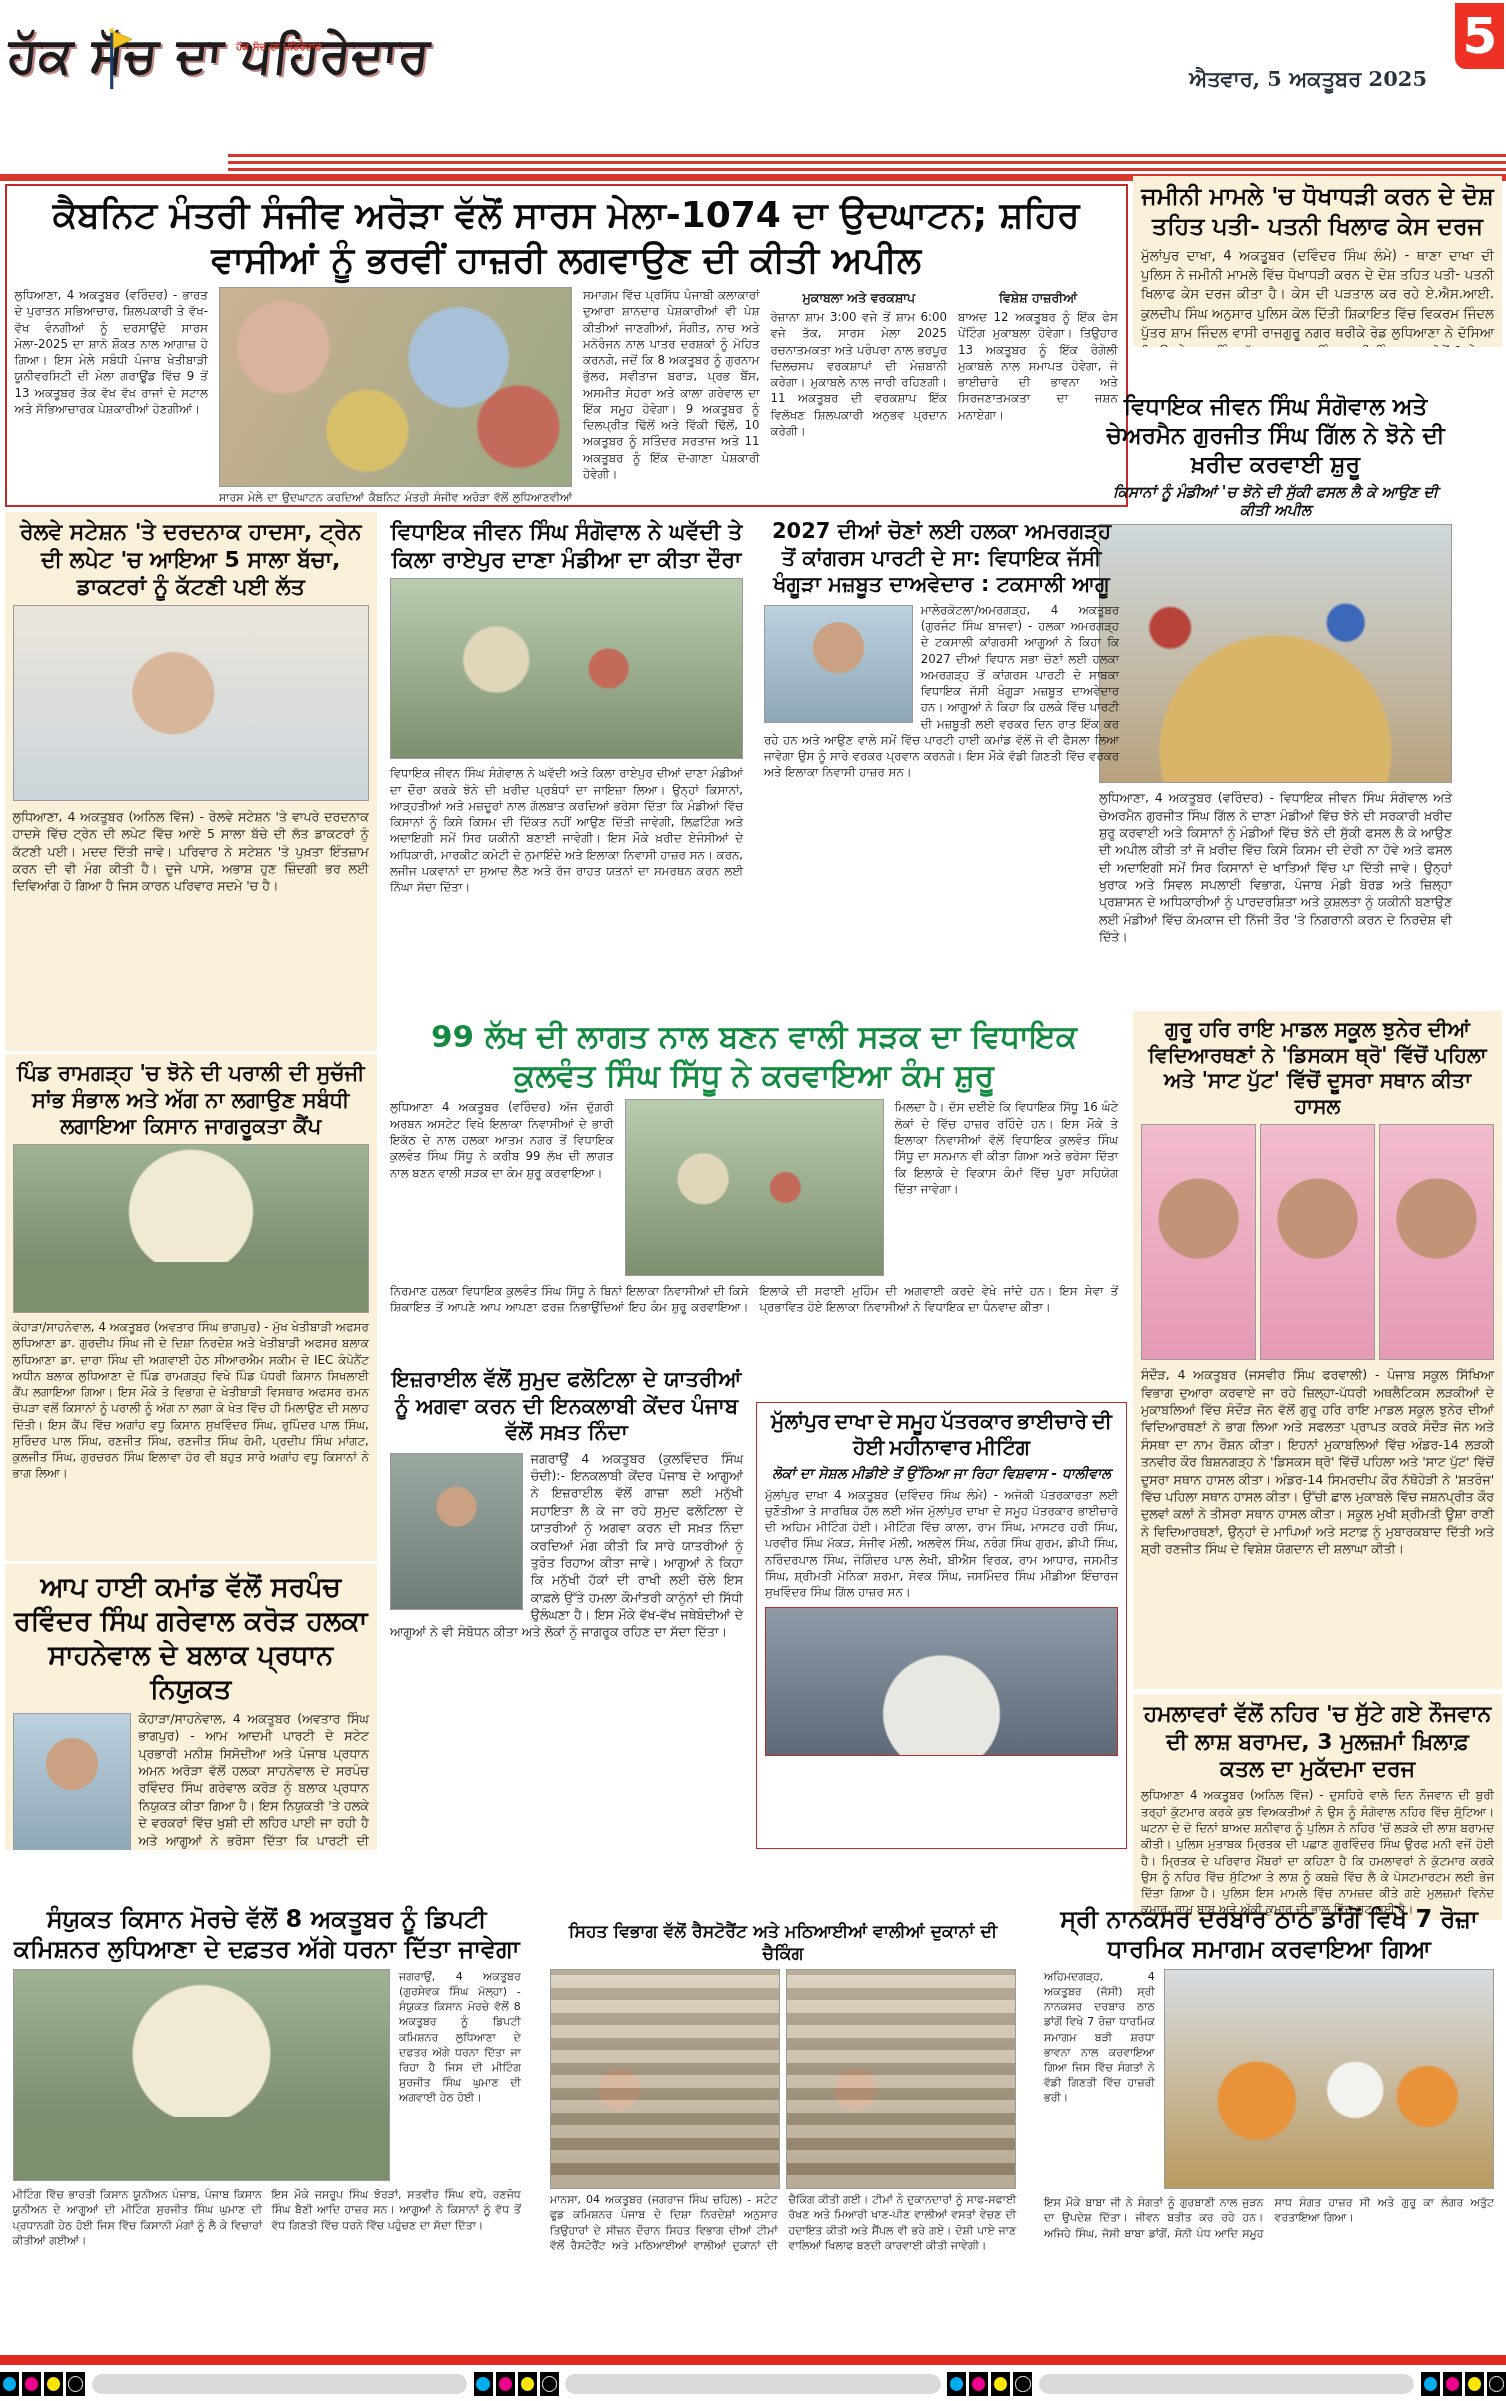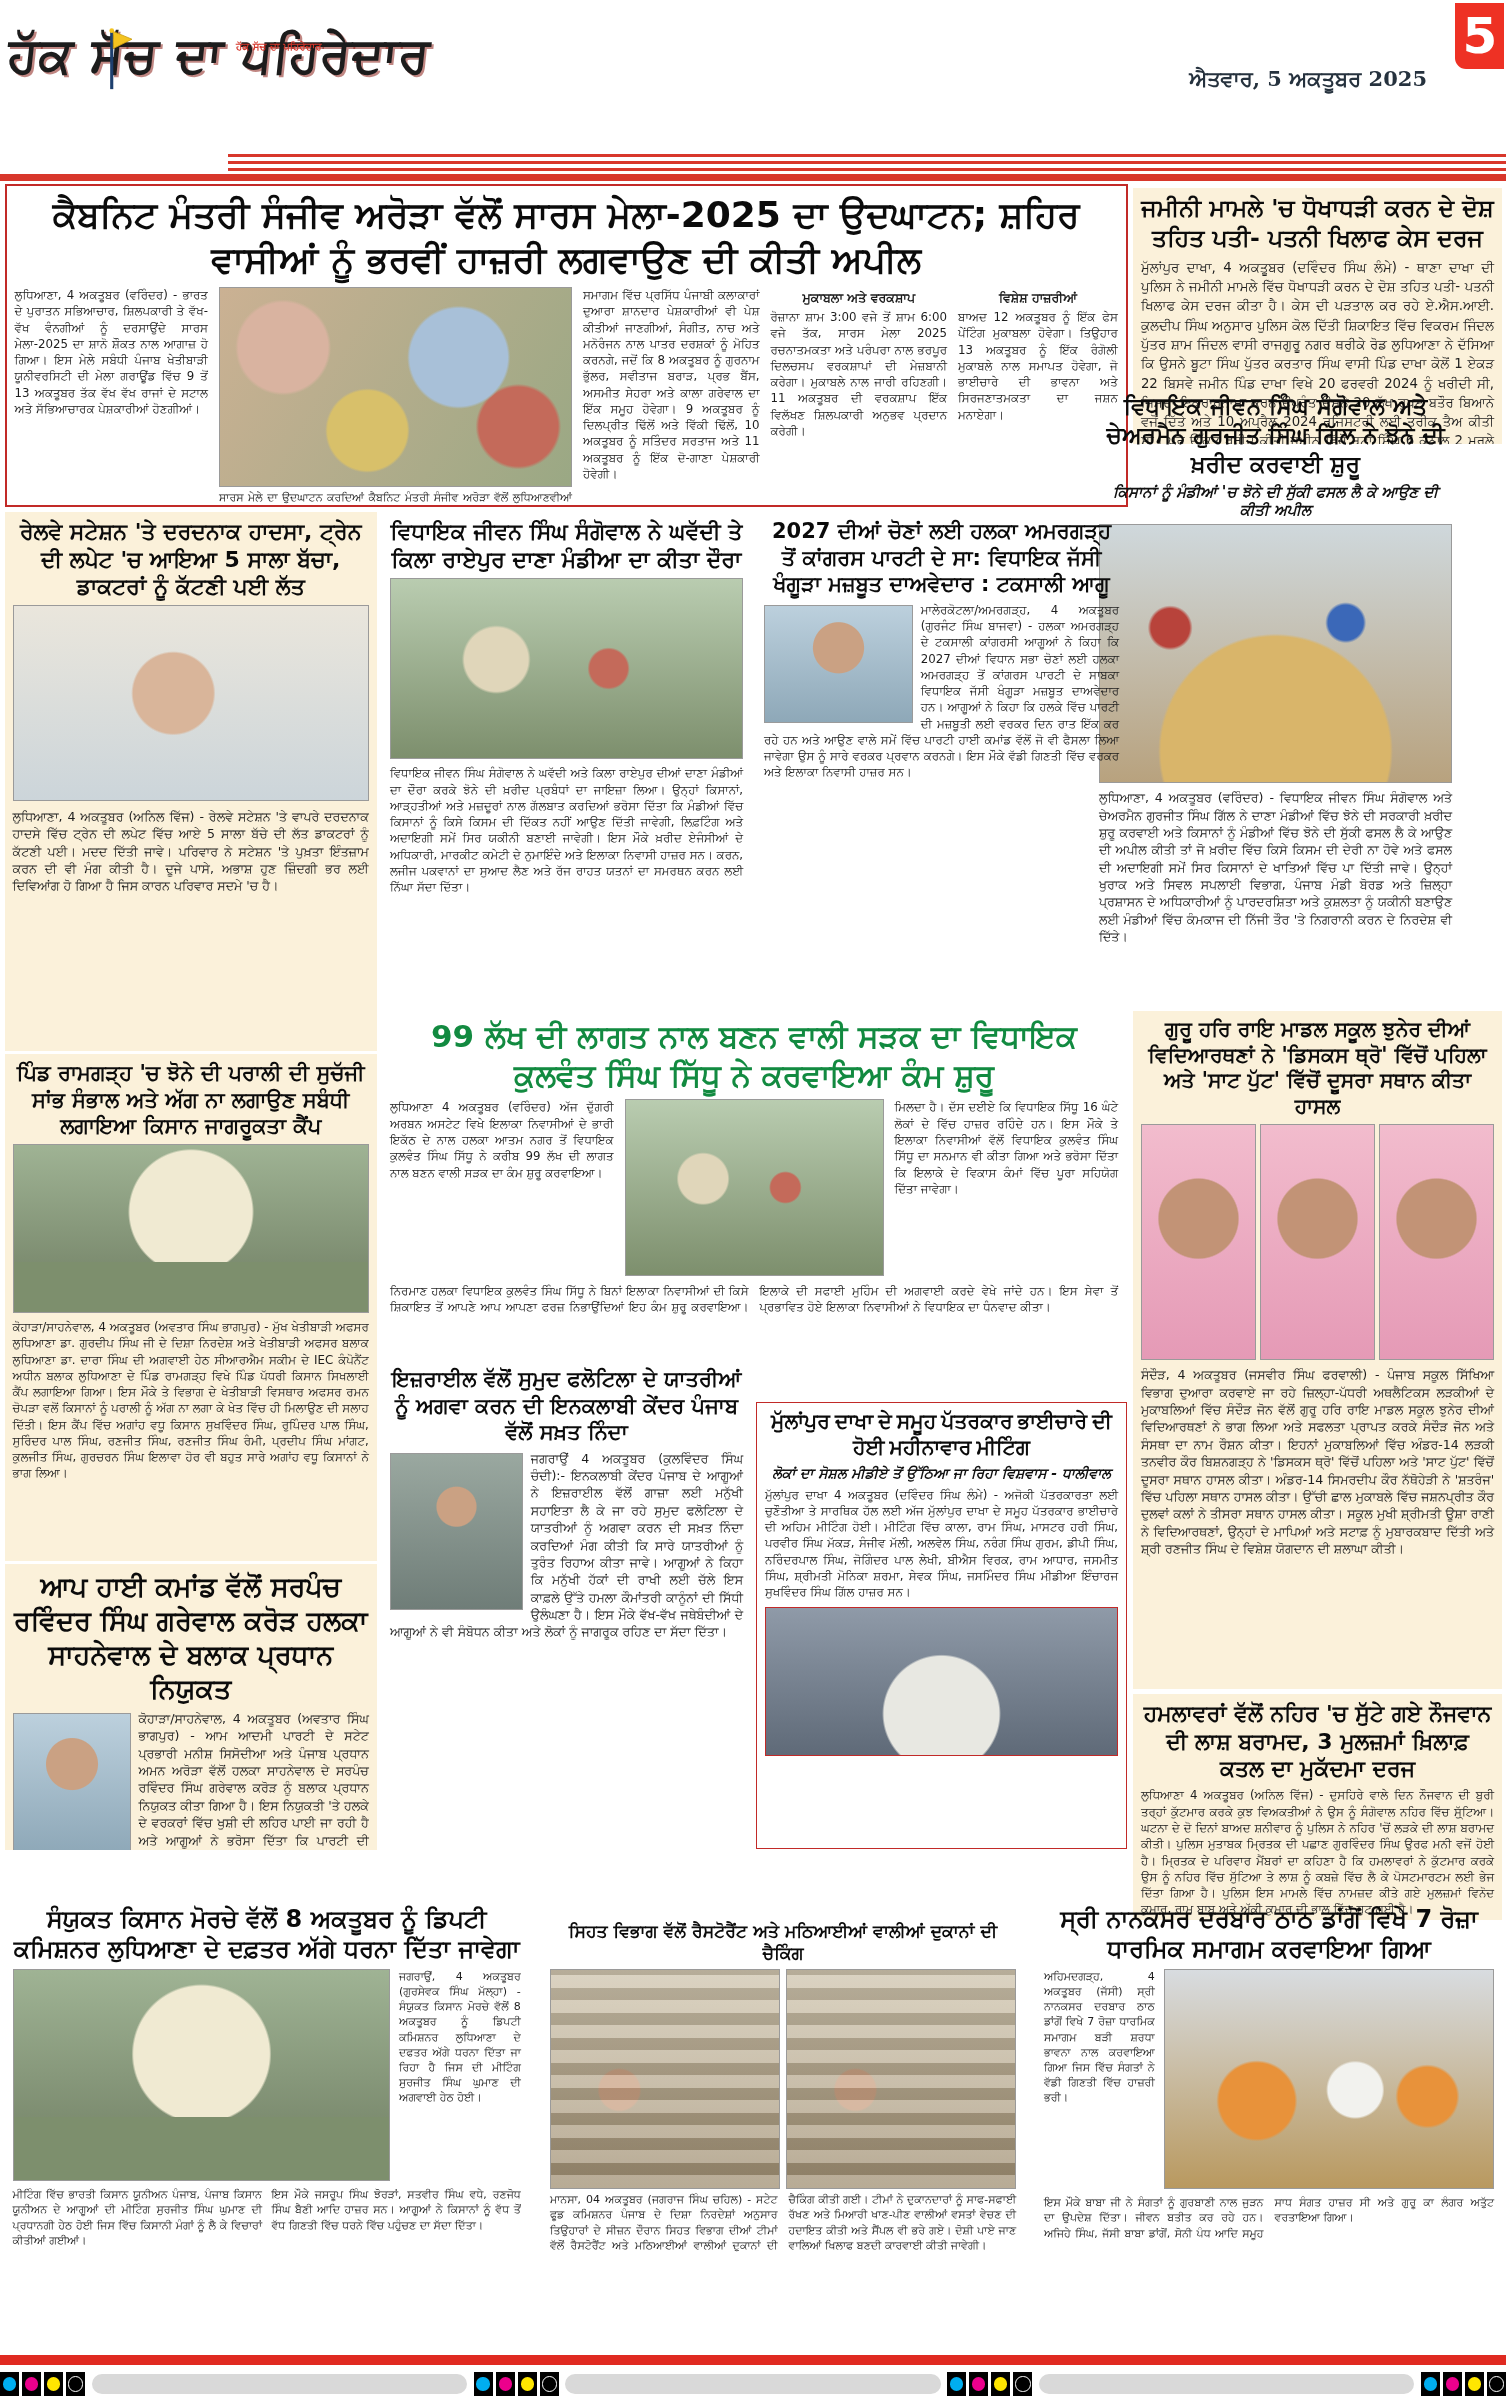--- a/index.html
+++ b/index.html
@@ -101,40 +101,40 @@
     <div class="page-box">
       <span>5</span>
     </div>
     <div class="rule" style="left:228px;top:154px;width:1279px;height:3.1px;"></div>
     <div class="rule" style="left:228px;top:161px;width:1279px;height:3.1px;"></div>
     <div class="rule" style="left:228px;top:168px;width:1279px;height:3.1px;"></div>
     <div class="rule" style="left:0;top:174px;width:1506px;height:7px;"></div>
   </div>
 
   <div class="art redbox" style="left:4.7px;top:184px;width:1123px;height:323px;">
-    <div class="hl" style="font-size:36px;">ਕੈਬਨਿਟ ਮੰਤਰੀ ਸੰਜੀਵ ਅਰੋੜਾ ਵੱਲੋਂ ਸਾਰਸ ਮੇਲਾ-2025 ਦਾ ਉਦਘਾਟਨ; ਸ਼ਹਿਰ ਵਾਸੀਆਂ ਨੂੰ ਭਰਵੀਂ ਹਾਜ਼ਰੀ ਲਗਵਾਉਣ ਦੀ ਕੀਤੀ ਅਪੀਲ</div>
+    <div class="hl" style="font-size:36px;">ਕੈਬਨਿਟ ਮੰਤਰੀ ਸੰਜੀਵ ਅਰੋੜਾ ਵੱਲੋਂ ਸਾਰਸ ਮੇਲਾ-1074 ਦਾ ਉਦਘਾਟਨ; ਸ਼ਹਿਰ ਵਾਸੀਆਂ ਨੂੰ ਭਰਵੀਂ ਹਾਜ਼ਰੀ ਲਗਵਾਉਣ ਦੀ ਕੀਤੀ ਅਪੀਲ</div>
     <div style="display:flex;gap:11px;align-items:flex-start;">
       <div class="body" style="flex:1.15;">ਲੁਧਿਆਣਾ, 4 ਅਕਤੂਬਰ (ਵਰਿੰਦਰ) - ਭਾਰਤ ਦੇ ਪੁਰਾਤਨ ਸਭਿਆਚਾਰ, ਸ਼ਿਲਪਕਾਰੀ ਤੇ ਵੱਖ-ਵੱਖ ਵੰਨਗੀਆਂ ਨੂੰ ਦਰਸਾਉਂਦੇ ਸਾਰਸ ਮੇਲਾ-2025 ਦਾ ਸ਼ਾਨੋ ਸ਼ੌਕਤ ਨਾਲ ਆਗਾਜ਼ ਹੋ ਗਿਆ। ਇਸ ਮੇਲੇ ਸਬੰਧੀ ਪੰਜਾਬ ਖੇਤੀਬਾੜੀ ਯੂਨੀਵਰਸਿਟੀ ਦੀ ਮੇਲਾ ਗਰਾਊਂਡ ਵਿੱਚ 9 ਤੋਂ 13 ਅਕਤੂਬਰ ਤੱਕ ਵੱਖ ਵੱਖ ਰਾਜਾਂ ਦੇ ਸਟਾਲ ਅਤੇ ਸੱਭਿਆਚਾਰਕ ਪੇਸ਼ਕਾਰੀਆਂ ਹੋਣਗੀਆਂ।</div>
       <div style="flex:2.1;">
         <div class="ph ph-fair" style="width:100%;height:200px;"></div>
         <div class="body" style="margin-top:3.1px;font-size:11px;">ਸਾਰਸ ਮੇਲੇ ਦਾ ਉਦਘਾਟਨ ਕਰਦਿਆਂ ਕੈਬਨਿਟ ਮੰਤਰੀ ਸੰਜੀਵ ਅਰੋੜਾ ਵੱਲੋਂ ਲੁਧਿਆਣਵੀਆਂ ਦੇ ਨਾਲ ਸਮੂਹ ਭਾਗੀਦਾਰਾਂ ਨੂੰ ਮੁਬਾਰਕਬਾਦ ਦਿੰਦਿਆਂ ਕਿਹਾ ਕਿ ਡਿਪਟੀ ਕਮਿਸ਼ਨਰ ਹਿਮਾਂਸ਼ੂ ਜੈਨ ਦੀ ਅਗਵਾਈ ਵਿੱਚ ਜ਼ਿਲ੍ਹਾ ਪ੍ਰਸ਼ਾਸਨ ਦਾ ਬਹੁਤ ਵੱਡਾ ਉਪਰਾਲਾ ਹੈ ਜਿੱਥੇ ਵੱਖ-ਵੱਖ 22 ਰਾਜਾਂ ਦੇ ਖਾਣ-ਪੀਣ ਦੇ ਸਟਾਲ ਲੱਗੇ ਹਨ। ਉਨ੍ਹਾਂ ਕਿਹਾ ਇਹ ਮੇਲਾ ਭਾਰਤ ਦੀ ਪੁਰਾਤਨ ਸੱਭਿਅਤਾ ਨੂੰ ਦਰਸਾਉਂਦਾ ਹੈ ਜਿੱਥੇ ਵੱਖ-ਵੱਖ ਸੂਬਿਆਂ ਦੇ ਕਲਾਕਾਰ ਆਪਣੀ ਕਲਾ ਦਾ ਜੌਹਰ ਵਿਖਾਉਣਗੇ।</div>
       </div>
       <div class="body" style="flex:1.05;">ਸਮਾਗਮ ਵਿੱਚ ਪ੍ਰਸਿੱਧ ਪੰਜਾਬੀ ਕਲਾਕਾਰਾਂ ਦੁਆਰਾ ਸ਼ਾਨਦਾਰ ਪੇਸ਼ਕਾਰੀਆਂ ਵੀ ਪੇਸ਼ ਕੀਤੀਆਂ ਜਾਣਗੀਆਂ, ਸੰਗੀਤ, ਨਾਚ ਅਤੇ ਮਨੋਰੰਜਨ ਨਾਲ ਪਾਤਰ ਦਰਸ਼ਕਾਂ ਨੂੰ ਮੋਹਿਤ ਕਰਨਗੇ, ਜਦੋਂ ਕਿ 8 ਅਕਤੂਬਰ ਨੂੰ ਗੁਰਨਾਮ ਭੁੱਲਰ, ਸਵੀਤਾਜ ਬਰਾੜ, ਪ੍ਰਭ ਬੈਂਸ, ਅਸਮੀਤ ਸੇਹਰਾ ਅਤੇ ਕਾਲਾ ਗਰੇਵਾਲ ਦਾ ਇੱਕ ਸਮੂਹ ਹੋਵੇਗਾ। 9 ਅਕਤੂਬਰ ਨੂੰ ਦਿਲਪ੍ਰੀਤ ਢਿੱਲੋਂ ਅਤੇ ਵਿੱਕੀ ਢਿੱਲੋਂ, 10 ਅਕਤੂਬਰ ਨੂੰ ਸਤਿੰਦਰ ਸਰਤਾਜ ਅਤੇ 11 ਅਕਤੂਬਰ ਨੂੰ ਇੱਕ ਦੋ-ਗਾਣਾ ਪੇਸ਼ਕਾਰੀ ਹੋਵੇਗੀ।</div>
       <div style="flex:1.05;">
         <span class="inline-h" style="font-size:12.6px;">ਮੁਕਾਬਲਾ ਅਤੇ ਵਰਕਸ਼ਾਪ</span>
         <div class="body">ਰੋਜ਼ਾਨਾ ਸ਼ਾਮ 3:00 ਵਜੇ ਤੋਂ ਸ਼ਾਮ 6:00 ਵਜੇ ਤੱਕ, ਸਾਰਸ ਮੇਲਾ 2025 ਰਚਨਾਤਮਕਤਾ ਅਤੇ ਪਰੰਪਰਾ ਨਾਲ ਭਰਪੂਰ ਦਿਲਚਸਪ ਵਰਕਸ਼ਾਪਾਂ ਦੀ ਮੇਜ਼ਬਾਨੀ ਕਰੇਗਾ। ਮੁਕਾਬਲੇ ਨਾਲ ਜਾਰੀ ਰਹਿਣਗੀ। 11 ਅਕਤੂਬਰ ਦੀ ਵਰਕਸ਼ਾਪ ਇੱਕ ਵਿਲੱਖਣ ਸ਼ਿਲਪਕਾਰੀ ਅਨੁਭਵ ਪ੍ਰਦਾਨ ਕਰੇਗੀ।</div>
       </div>
       <div style="flex:0.95;">
         <span class="inline-h" style="font-size:12.6px;">ਵਿਸ਼ੇਸ਼ ਹਾਜ਼ਰੀਆਂ</span>
         <div class="body">ਬਾਅਦ 12 ਅਕਤੂਬਰ ਨੂੰ ਇੱਕ ਫੇਸ ਪੇਂਟਿੰਗ ਮੁਕਾਬਲਾ ਹੋਵੇਗਾ। ਤਿਉਹਾਰ 13 ਅਕਤੂਬਰ ਨੂੰ ਇੱਕ ਰੰਗੋਲੀ ਮੁਕਾਬਲੇ ਨਾਲ ਸਮਾਪਤ ਹੋਵੇਗਾ, ਜੋ ਭਾਈਚਾਰੇ ਦੀ ਭਾਵਨਾ ਅਤੇ ਸਿਰਜਣਾਤਮਕਤਾ ਦਾ ਜਸ਼ਨ ਮਨਾਏਗਾ।</div>
       </div>
     </div>
   </div>
 
-  <div class="art cream" style="left:1133px;top:188px;width:369px;height:256px;">
+  <div class="art cream" style="left:1133px;top:176px;width:369px;height:171px;">
     <div class="hl" style="font-size:23.6px;">ਜਮੀਨੀ ਮਾਮਲੇ 'ਚ ਧੋਖਾਧੜੀ ਕਰਨ ਦੇ ਦੋਸ਼ ਤਹਿਤ ਪਤੀ- ਪਤਨੀ ਖਿਲਾਫ ਕੇਸ ਦਰਜ</div>
     <div class="body body-lg">ਮੁੱਲਾਂਪੁਰ ਦਾਖਾ, 4 ਅਕਤੂਬਰ (ਦਵਿੰਦਰ ਸਿੰਘ ਲੰਮੇ) - ਥਾਣਾ ਦਾਖਾ ਦੀ ਪੁਲਿਸ ਨੇ ਜਮੀਨੀ ਮਾਮਲੇ ਵਿੱਚ ਧੋਖਾਧੜੀ ਕਰਨ ਦੇ ਦੋਸ਼ ਤਹਿਤ ਪਤੀ- ਪਤਨੀ ਖਿਲਾਫ ਕੇਸ ਦਰਜ ਕੀਤਾ ਹੈ। ਕੇਸ ਦੀ ਪੜਤਾਲ ਕਰ ਰਹੇ ਏ.ਐਸ.ਆਈ. ਕੁਲਦੀਪ ਸਿੰਘ ਅਨੁਸਾਰ ਪੁਲਿਸ ਕੋਲ ਦਿੱਤੀ ਸ਼ਿਕਾਇਤ ਵਿੱਚ ਵਿਕਰਮ ਜਿੰਦਲ ਪੁੱਤਰ ਸ਼ਾਮ ਜਿੰਦਲ ਵਾਸੀ ਰਾਜਗੁਰੂ ਨਗਰ ਥਰੀਕੇ ਰੋਡ ਲੁਧਿਆਣਾ ਨੇ ਦੱਸਿਆ ਕਿ ਉਸਨੇ ਬੂਟਾ ਸਿੰਘ ਪੁੱਤਰ ਕਰਤਾਰ ਸਿੰਘ ਵਾਸੀ ਪਿੰਡ ਦਾਖਾ ਕੋਲੋਂ 1 ਏਕੜ 22 ਬਿਸਵੇ ਜਮੀਨ ਪਿੰਡ ਦਾਖਾ ਵਿਖੇ 20 ਫਰਵਰੀ 2024 ਨੂੰ ਖਰੀਦੀ ਸੀ, ਜਿਸਦਾ ਇਕਰਾਰਨਾਮਾ ਕਰਨ ਉਪਰੰਤ ਉਸਨੇ 20 ਲੱਖ ਰੁਪਏ ਬਤੌਰ ਬਿਆਨੇ ਵਜੋਂ ਦਿੱਤੇ ਅਤੇ 10 ਅਪ੍ਰੈਲ 2024 ਰਜਿਸਟਰੀ ਲਈ ਤਰੀਕ ਤੈਅ ਕੀਤੀ ਸੀ। ਪਰ ਉੱਕਤ ਖਰੀਦ ਕੀਤੀ ਜਮੀਨ ਵਿੱਚੋਂ ਬੂਟਾ ਸਿੰਘ 6 ਕਨਾਲ 2 ਮਰਲੇ ਦੇ ਕਰੀਬ ਜਮੀਨ ਪਹਿਲਾਂ ਹੀ 12 ਜਨਵਰੀ 2024 ਨੂੰ ਸੋਨੂੰ ਕੁਮਾਰ ਨੂੰ ਵੇਚ ਚੁੱਕਾ ਸੀ। ਜਾਂਚ ਅਧਿਕਾਰੀ ਵੱਲੋਂ ਡੀ.ਏ. ਲੀਗਲ ਦੀ ਰਾਏ ਲੈਣ ਅਤੇ ਐਸ.ਐਸ.ਪੀ. ਜਗਰਾਉਂ ਦੇ ਆਦੇਸ਼ ਉਪਰੰਤ ਪਤੀ-ਪਤਨੀ ਖਿਲਾਫ ਧੋਖਾਧੜੀ ਦਾ ਕੇਸ ਦਰਜ ਕੀਤਾ ਗਿਆ।</div>
   </div>
 
   <div class="art" style="left:1091px;top:386px;width:369px;height:620px;">
     <div class="hl" style="font-size:23px;">ਵਿਧਾਇਕ ਜੀਵਨ ਸਿੰਘ ਸੰਗੋਵਾਲ ਅਤੇ ਚੇਅਰਮੈਨ ਗੁਰਜੀਤ ਸਿੰਘ ਗਿੱਲ ਨੇ ਝੋਨੇ ਦੀ ਖ਼ਰੀਦ ਕਰਵਾਈ ਸ਼ੁਰੂ</div>
     <div class="sub" style="font-size:15px;">ਕਿਸਾਨਾਂ ਨੂੰ ਮੰਡੀਆਂ 'ਚ ਝੋਨੇ ਦੀ ਸੁੱਕੀ ਫਸਲ ਲੈ ਕੇ ਆਉਣ ਦੀ ਕੀਤੀ ਅਪੀਲ</div>
     <div class="ph ph-grain" style="width:100%;height:259px;"></div>
     <div class="body" style="margin-top:6.3px;font-size:12.6px;">ਲੁਧਿਆਣਾ, 4 ਅਕਤੂਬਰ (ਵਰਿੰਦਰ) - ਵਿਧਾਇਕ ਜੀਵਨ ਸਿੰਘ ਸੰਗੋਵਾਲ ਅਤੇ ਚੇਅਰਮੈਨ ਗੁਰਜੀਤ ਸਿੰਘ ਗਿੱਲ ਨੇ ਦਾਣਾ ਮੰਡੀਆਂ ਵਿੱਚ ਝੋਨੇ ਦੀ ਸਰਕਾਰੀ ਖ਼ਰੀਦ ਸ਼ੁਰੂ ਕਰਵਾਈ ਅਤੇ ਕਿਸਾਨਾਂ ਨੂੰ ਮੰਡੀਆਂ ਵਿੱਚ ਝੋਨੇ ਦੀ ਸੁੱਕੀ ਫਸਲ ਲੈ ਕੇ ਆਉਣ ਦੀ ਅਪੀਲ ਕੀਤੀ ਤਾਂ ਜੋ ਖ਼ਰੀਦ ਵਿੱਚ ਕਿਸੇ ਕਿਸਮ ਦੀ ਦੇਰੀ ਨਾ ਹੋਵੇ ਅਤੇ ਫਸਲ ਦੀ ਅਦਾਇਗੀ ਸਮੇਂ ਸਿਰ ਕਿਸਾਨਾਂ ਦੇ ਖਾਤਿਆਂ ਵਿੱਚ ਪਾ ਦਿੱਤੀ ਜਾਵੇ। ਉਨ੍ਹਾਂ ਖੁਰਾਕ ਅਤੇ ਸਿਵਲ ਸਪਲਾਈ ਵਿਭਾਗ, ਪੰਜਾਬ ਮੰਡੀ ਬੋਰਡ ਅਤੇ ਜ਼ਿਲ੍ਹਾ ਪ੍ਰਸ਼ਾਸਨ ਦੇ ਅਧਿਕਾਰੀਆਂ ਨੂੰ ਪਾਰਦਰਸ਼ਿਤਾ ਅਤੇ ਕੁਸ਼ਲਤਾ ਨੂੰ ਯਕੀਨੀ ਬਣਾਉਣ ਲਈ ਮੰਡੀਆਂ ਵਿੱਚ ਕੰਮਕਾਜ ਦੀ ਨਿੱਜੀ ਤੌਰ 'ਤੇ ਨਿਗਰਾਨੀ ਕਰਨ ਦੇ ਨਿਰਦੇਸ਼ ਵੀ ਦਿੱਤੇ।</div>
   </div>

